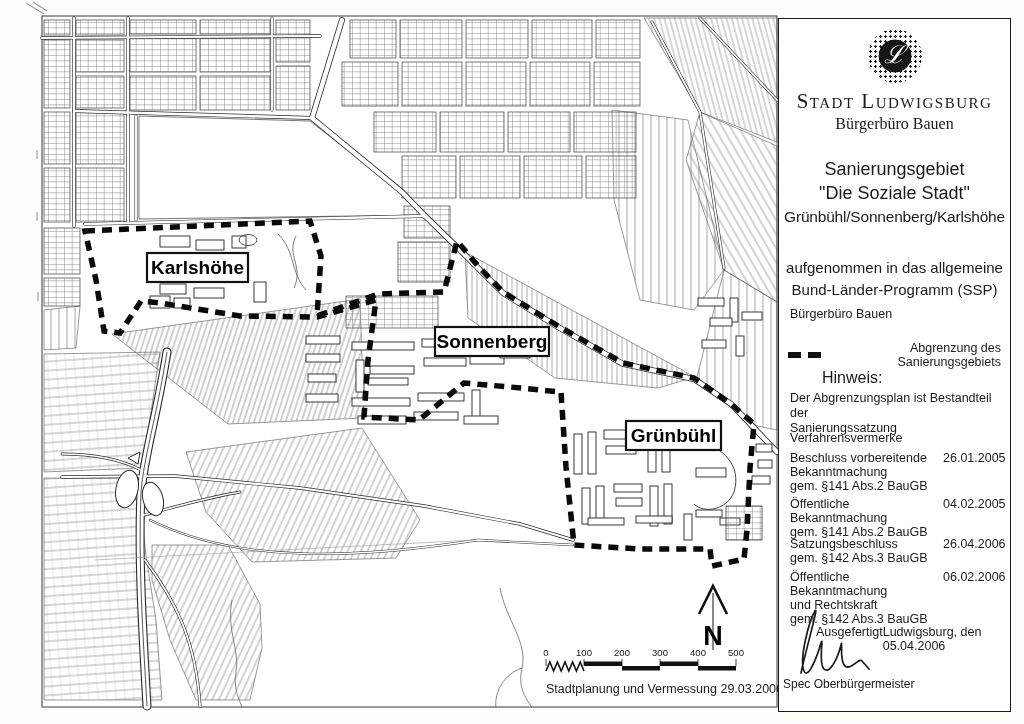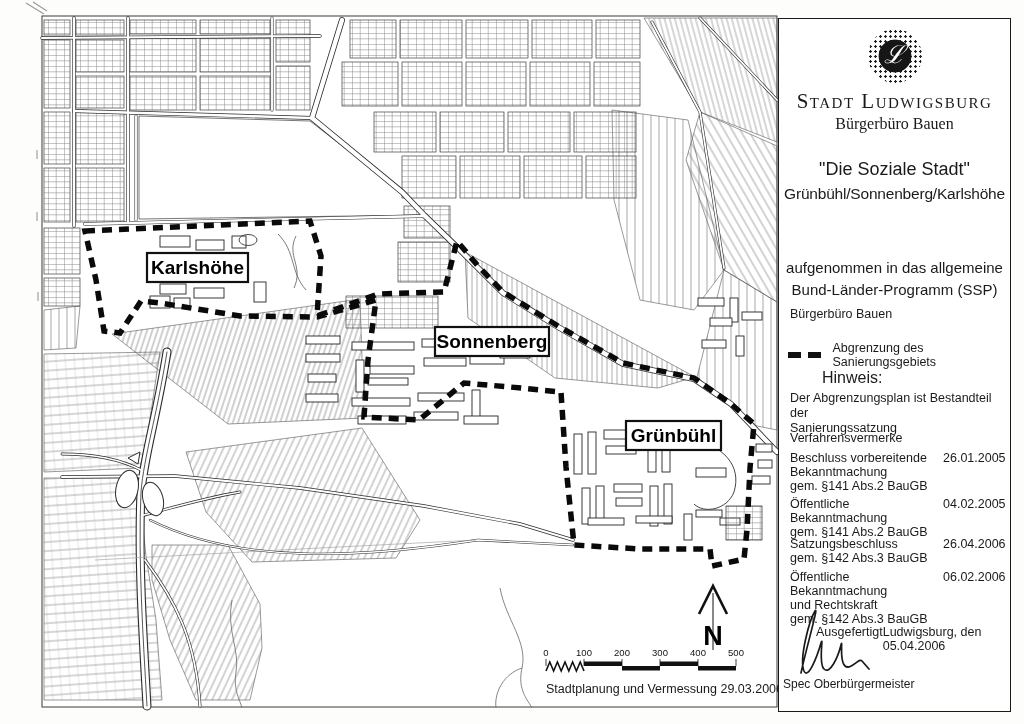--- a/index.html
+++ b/index.html
@@ -16,21 +16,21 @@
         background-size:100% 100%,5px 5px;}
   .logo span{display:block;width:100%;height:54px;line-height:52px;text-align:center;
              font-family:"Liberation Serif",serif;font-style:italic;color:#fff;font-size:25px;}
   .org{top:70px;text-align:center;font-family:"Liberation Serif",serif;font-variant:small-caps;
        font-size:21px;letter-spacing:1.5px;}
   .dept{top:96px;text-align:center;font-family:"Liberation Serif",serif;font-size:16px;}
   .title{top:139px;text-align:center;font-size:18px;line-height:23.5px;}
   .title .t3{font-size:15.5px;letter-spacing:-.2px;}
   .program{top:238px;text-align:center;font-size:15px;line-height:22px;}
   .officerow{top:288px;display:flex;justify-content:space-between;padding:0 11px;box-sizing:border-box;font-size:12.5px;}
-  .legendrow{top:322px;display:flex;align-items:center;padding:0 9px;box-sizing:border-box;font-size:12.5px;}
+  .legendrow{top:322px;display:flex;align-items:center;padding:0 9px;box-sizing:border-box;font-size:12.5px;text-align:right;}
   .dash{display:inline-block;width:15px;height:6px;background:#111;margin-right:7px;}
   .dash.d2{margin-right:12px;}
   .hinweis{top:350px;padding-left:11px;box-sizing:border-box;font-size:16px;margin-left:32px;}
   .note{top:372px;padding-left:11px;box-sizing:border-box;font-size:12.5px;line-height:15px;}
   .vheading{top:412px;padding-left:11px;box-sizing:border-box;font-size:12.5px;}
   .entry{position:absolute;left:11px;width:210px;font-size:12.5px;line-height:14px;}
   .entry .dt{position:absolute;left:153px;top:0;}
   .entry .lbl{width:150px;}
   .issuedrow{top:606px;display:flex;justify-content:space-between;padding:0 11px;box-sizing:border-box;font-size:12.5px;margin-left:26px;}
   .signer{top:658px;padding-left:4px;box-sizing:border-box;font-size:12px;}
@@ -304,20 +304,21 @@
 </svg>
 
 <div id="panel">
   <div class="logo">
     <span>ℒ</span>
   </div>
   <div class="abs org">Stadt Ludwigsburg</div>
   <div class="abs dept">Bürgerbüro Bauen</div>
 
   <div class="abs title">
+    <div>Sanierungsgebiet</div>
     <div>"Die Soziale Stadt"</div>
     <div class="t3">Grünbühl/Sonnenberg/Karlshöhe</div>
   </div>
 
   <div class="abs program">
     <div>aufgenommen in das allgemeine</div>
     <div>Bund-Länder-Programm (SSP)</div>
   </div>
 
   <div class="abs officerow">

